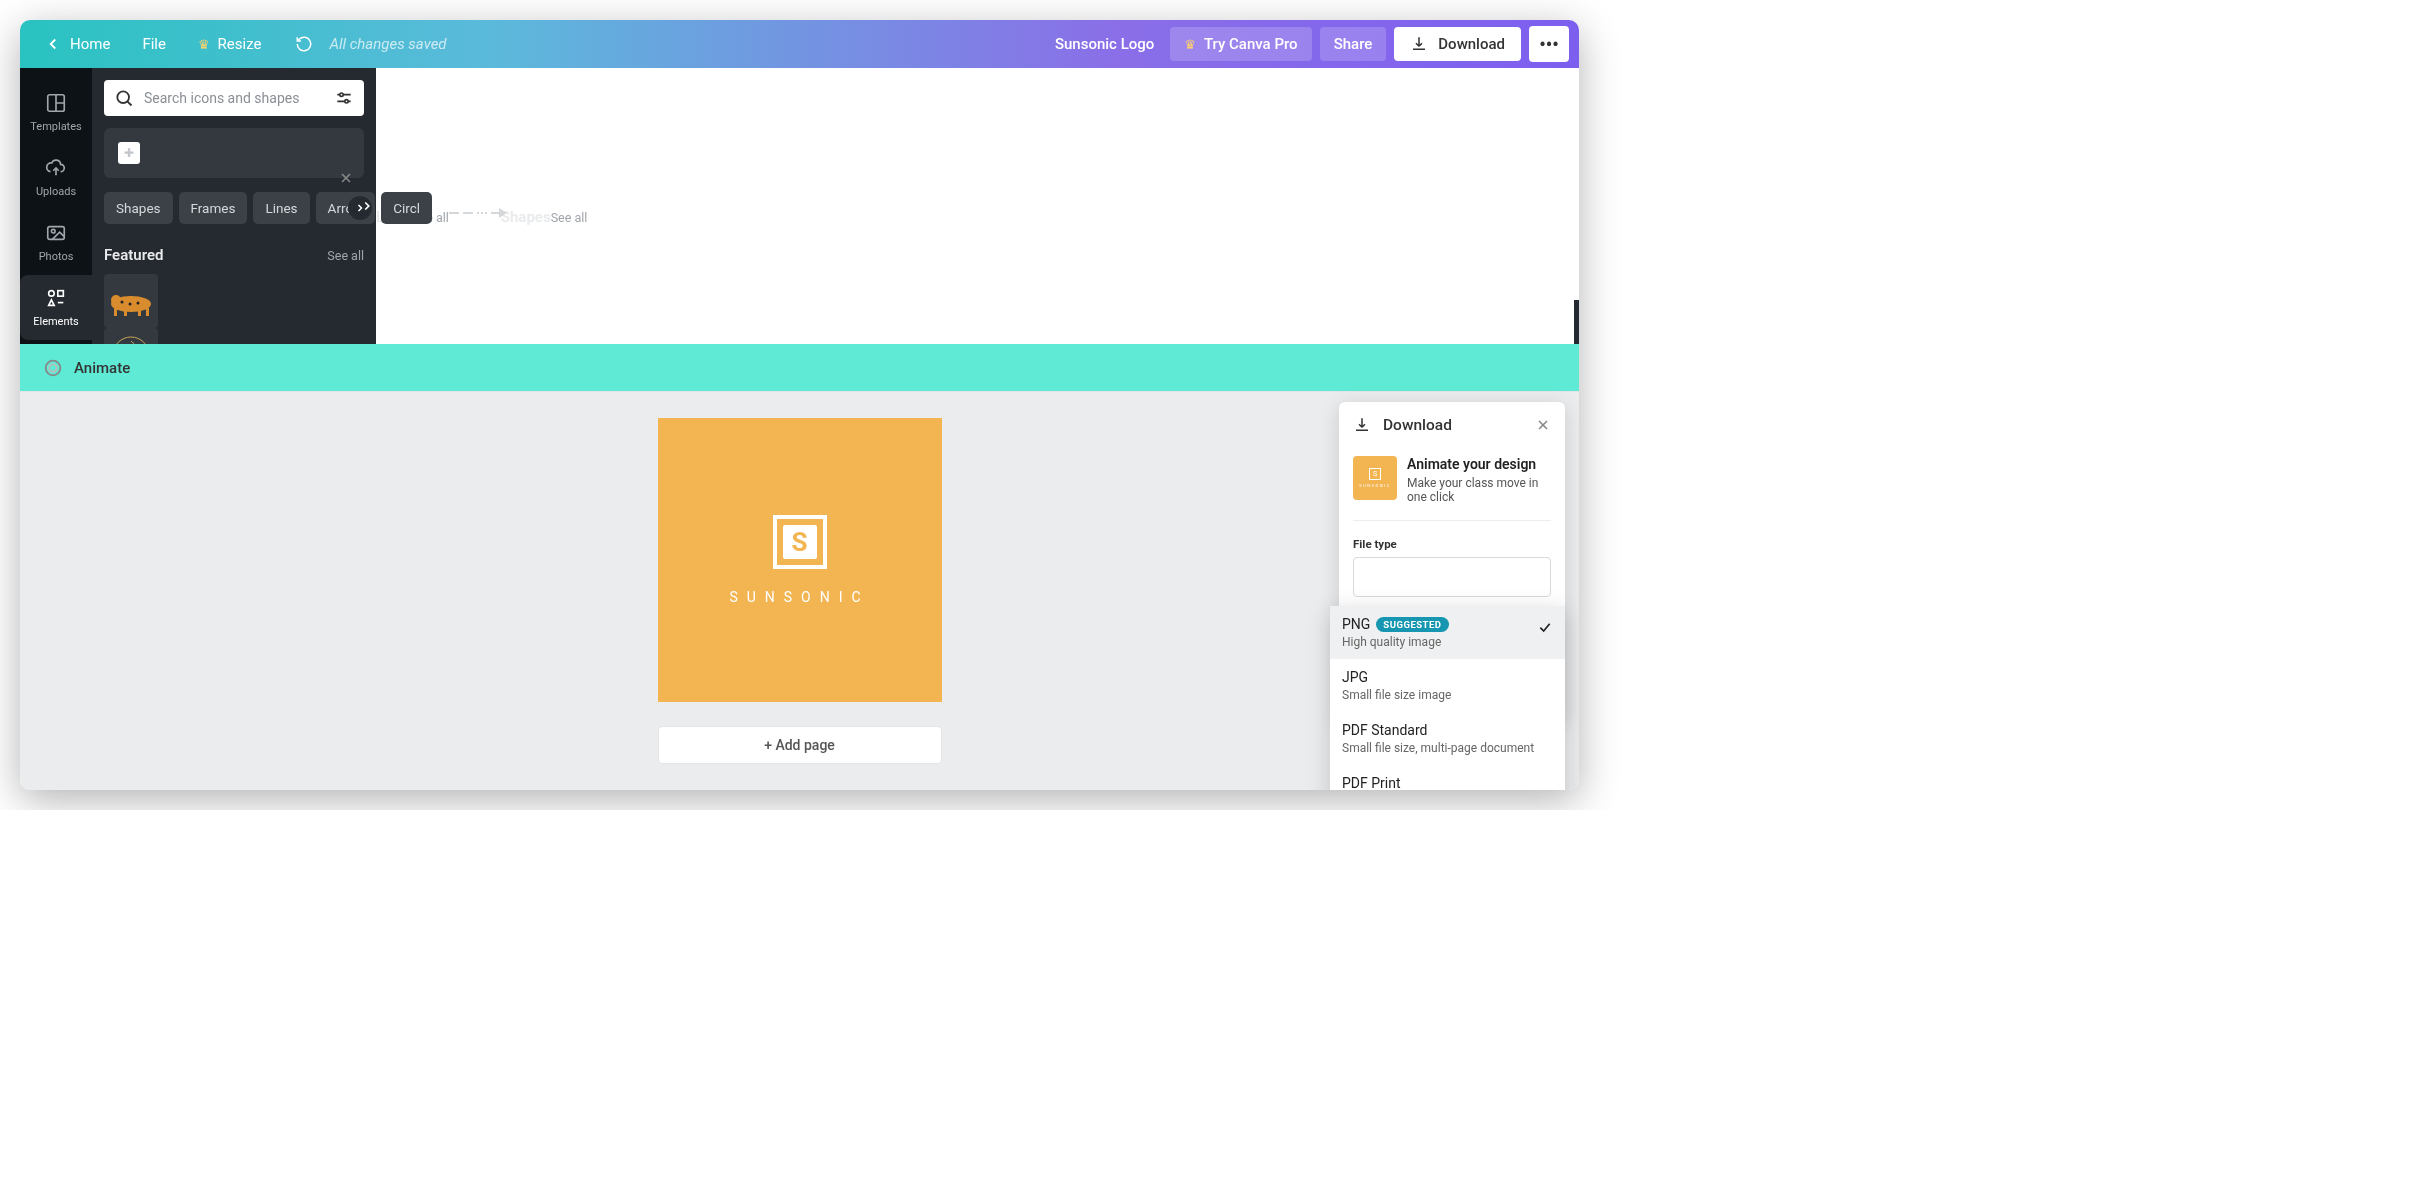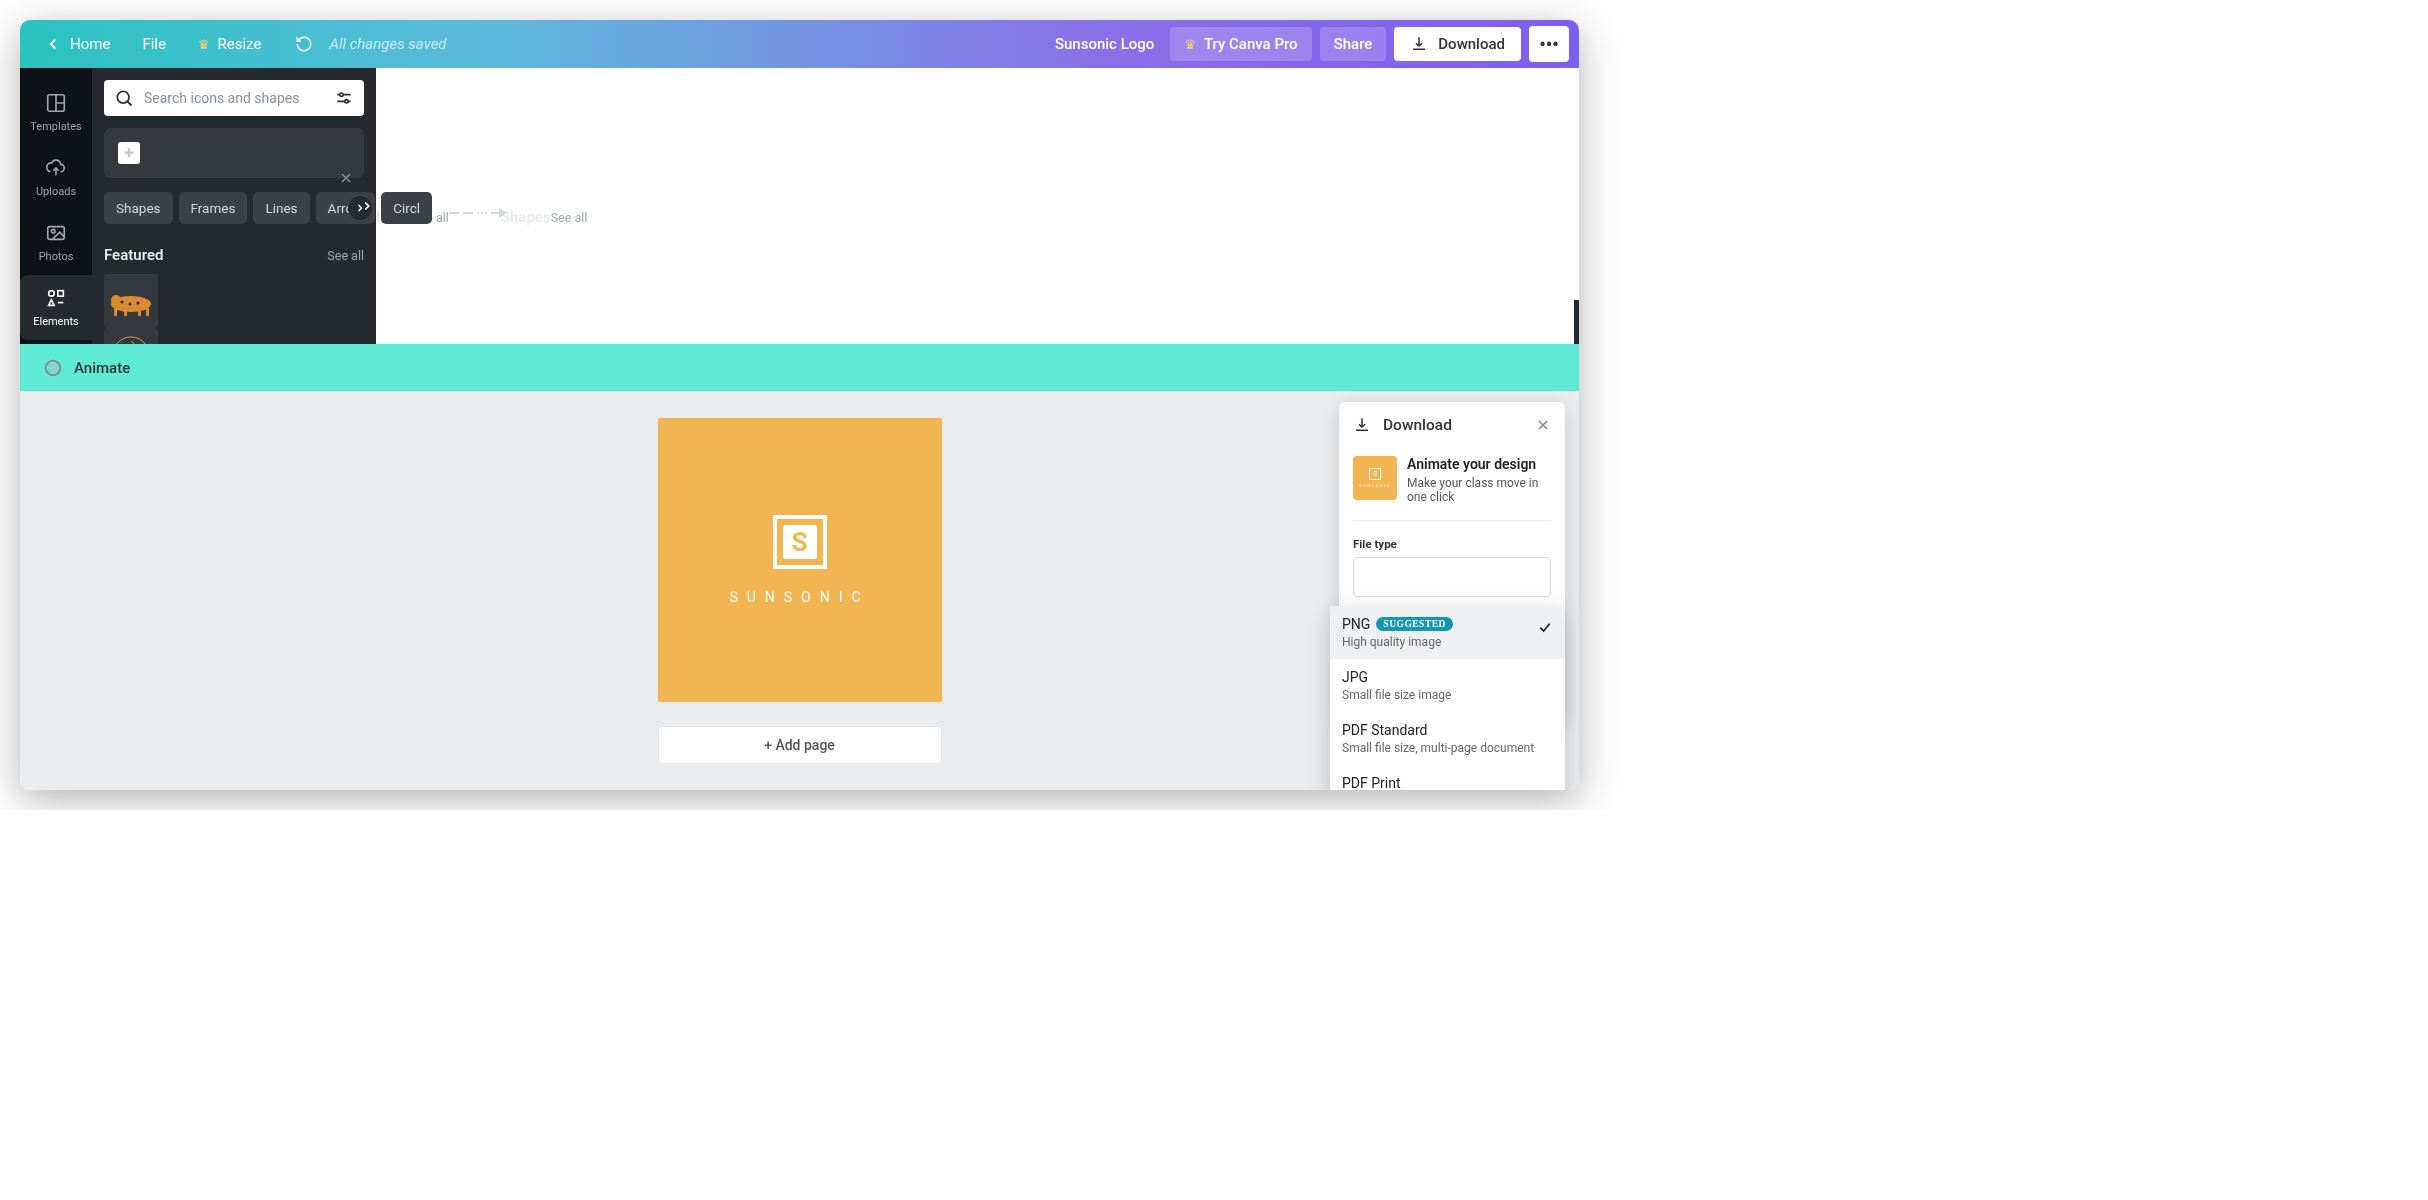--- a/index.html
+++ b/index.html
@@ -82,21 +82,21 @@
 .ft-select { border: 1px solid #d8d9db; border-radius: 4px; margin-top: 6px; position: relative; }
 .crown-small { color: #f2b552; font-size: 14px; position: absolute; right: 5px; }
 .crown-row { position: relative; height: 18px; margin-top: 8px; }
 
 .dropdown { position: absolute; right: 14px; top: 262px; width: 235px; background: #fff; border-radius: 0 0 6px 6px; box-shadow: 0 6px 24px rgba(0,0,0,0.18); z-index: 10; overflow: hidden; }
 .dd-item { padding: 10px 12px; cursor: pointer; }
 .dd-item.selected { background: #eff0f1; display: flex; align-items: flex-start; }
 .dd-main { display: flex; align-items: center; gap: 6px; }
 .dd-title { font-size: 14px; color: #222; }
 .dd-sub { font-size: 12px; color: #666; margin-top: 3px; }
-.sug-badge { background: #1696b0; color: #fff; font-size: 9.5px; font-weight: 700; padding: 2px 7px; border-radius: 9px; letter-spacing: 0.5px; font-family: Liberation Serif, serif; }
+.sug-badge { background: #1696b0; color: #fff; font-size: 9.5px; font-weight: 700; padding: 2px 7px; border-radius: 9px; letter-spacing: 0.5px; }
 .dd-check { margin-left: auto; width: 16px; height: 16px; margin-top: 3px; }
 </style>
 </head>
 <body>
 
 <div class="app">
 
   <div class="topbar">
     <div class="tb-btn">
       <svg class="back-chev" viewBox="0 0 24 24" fill="none" stroke="#fff" stroke-width="2.5">

